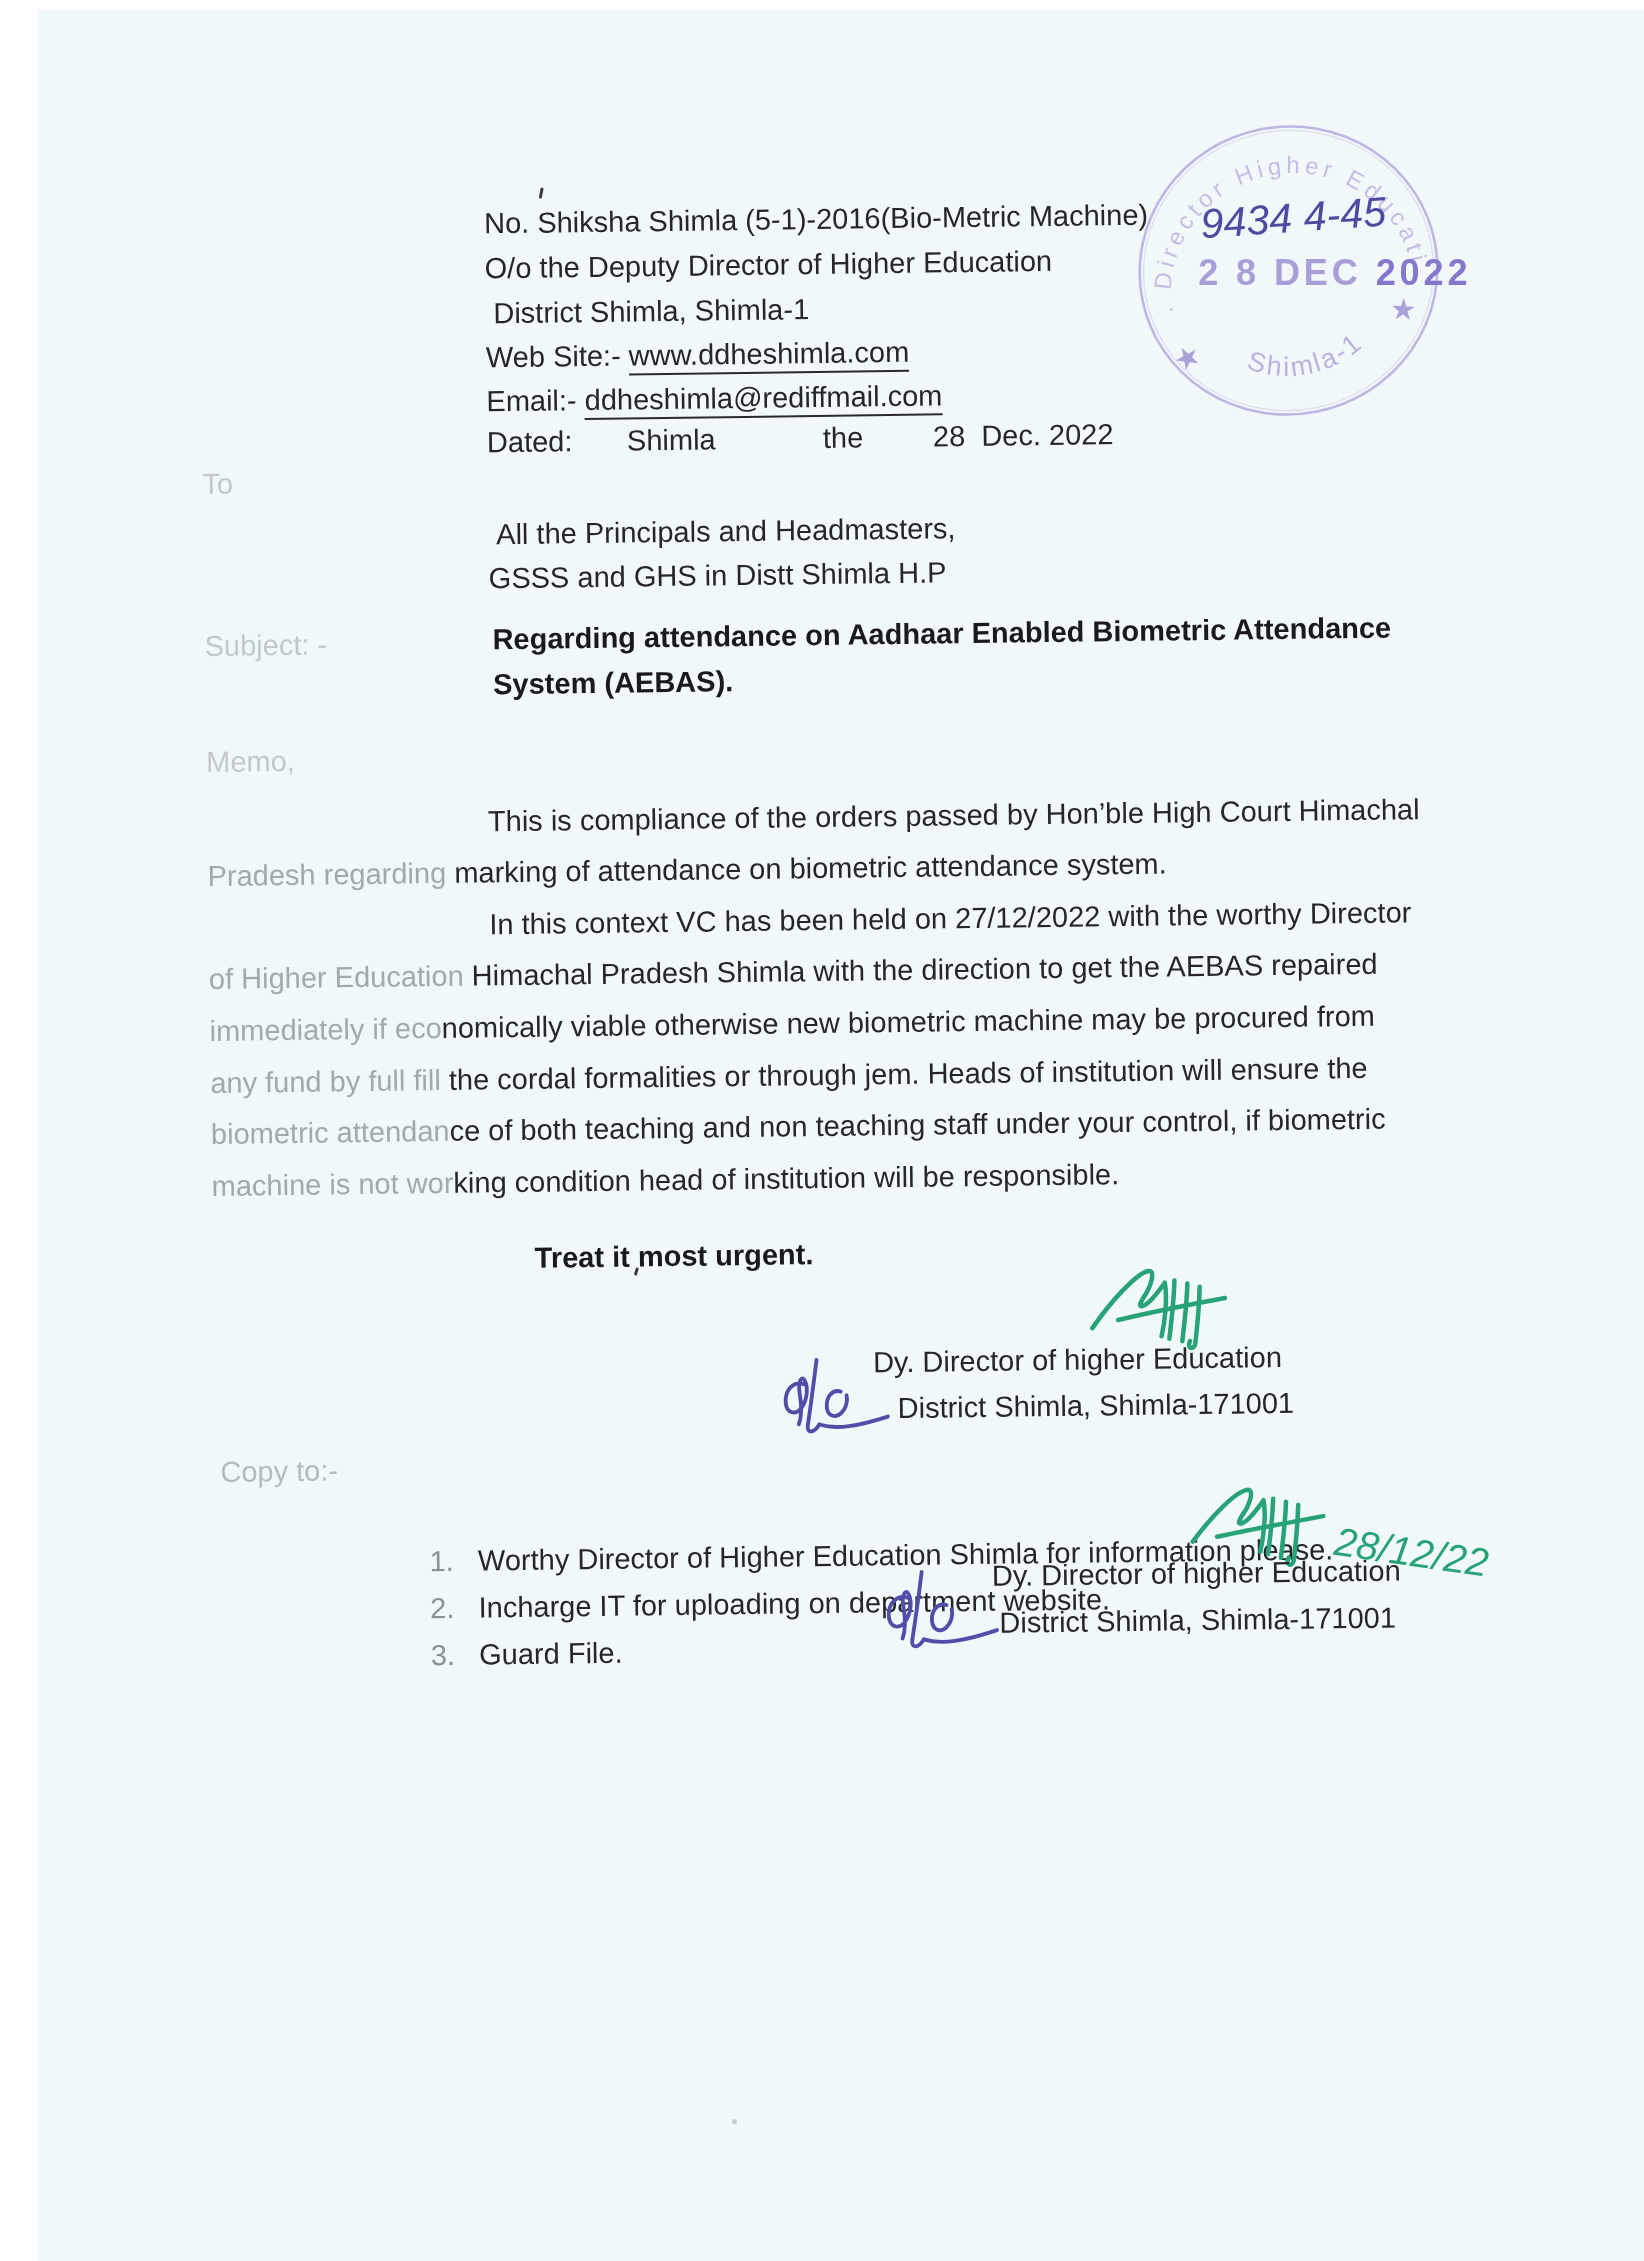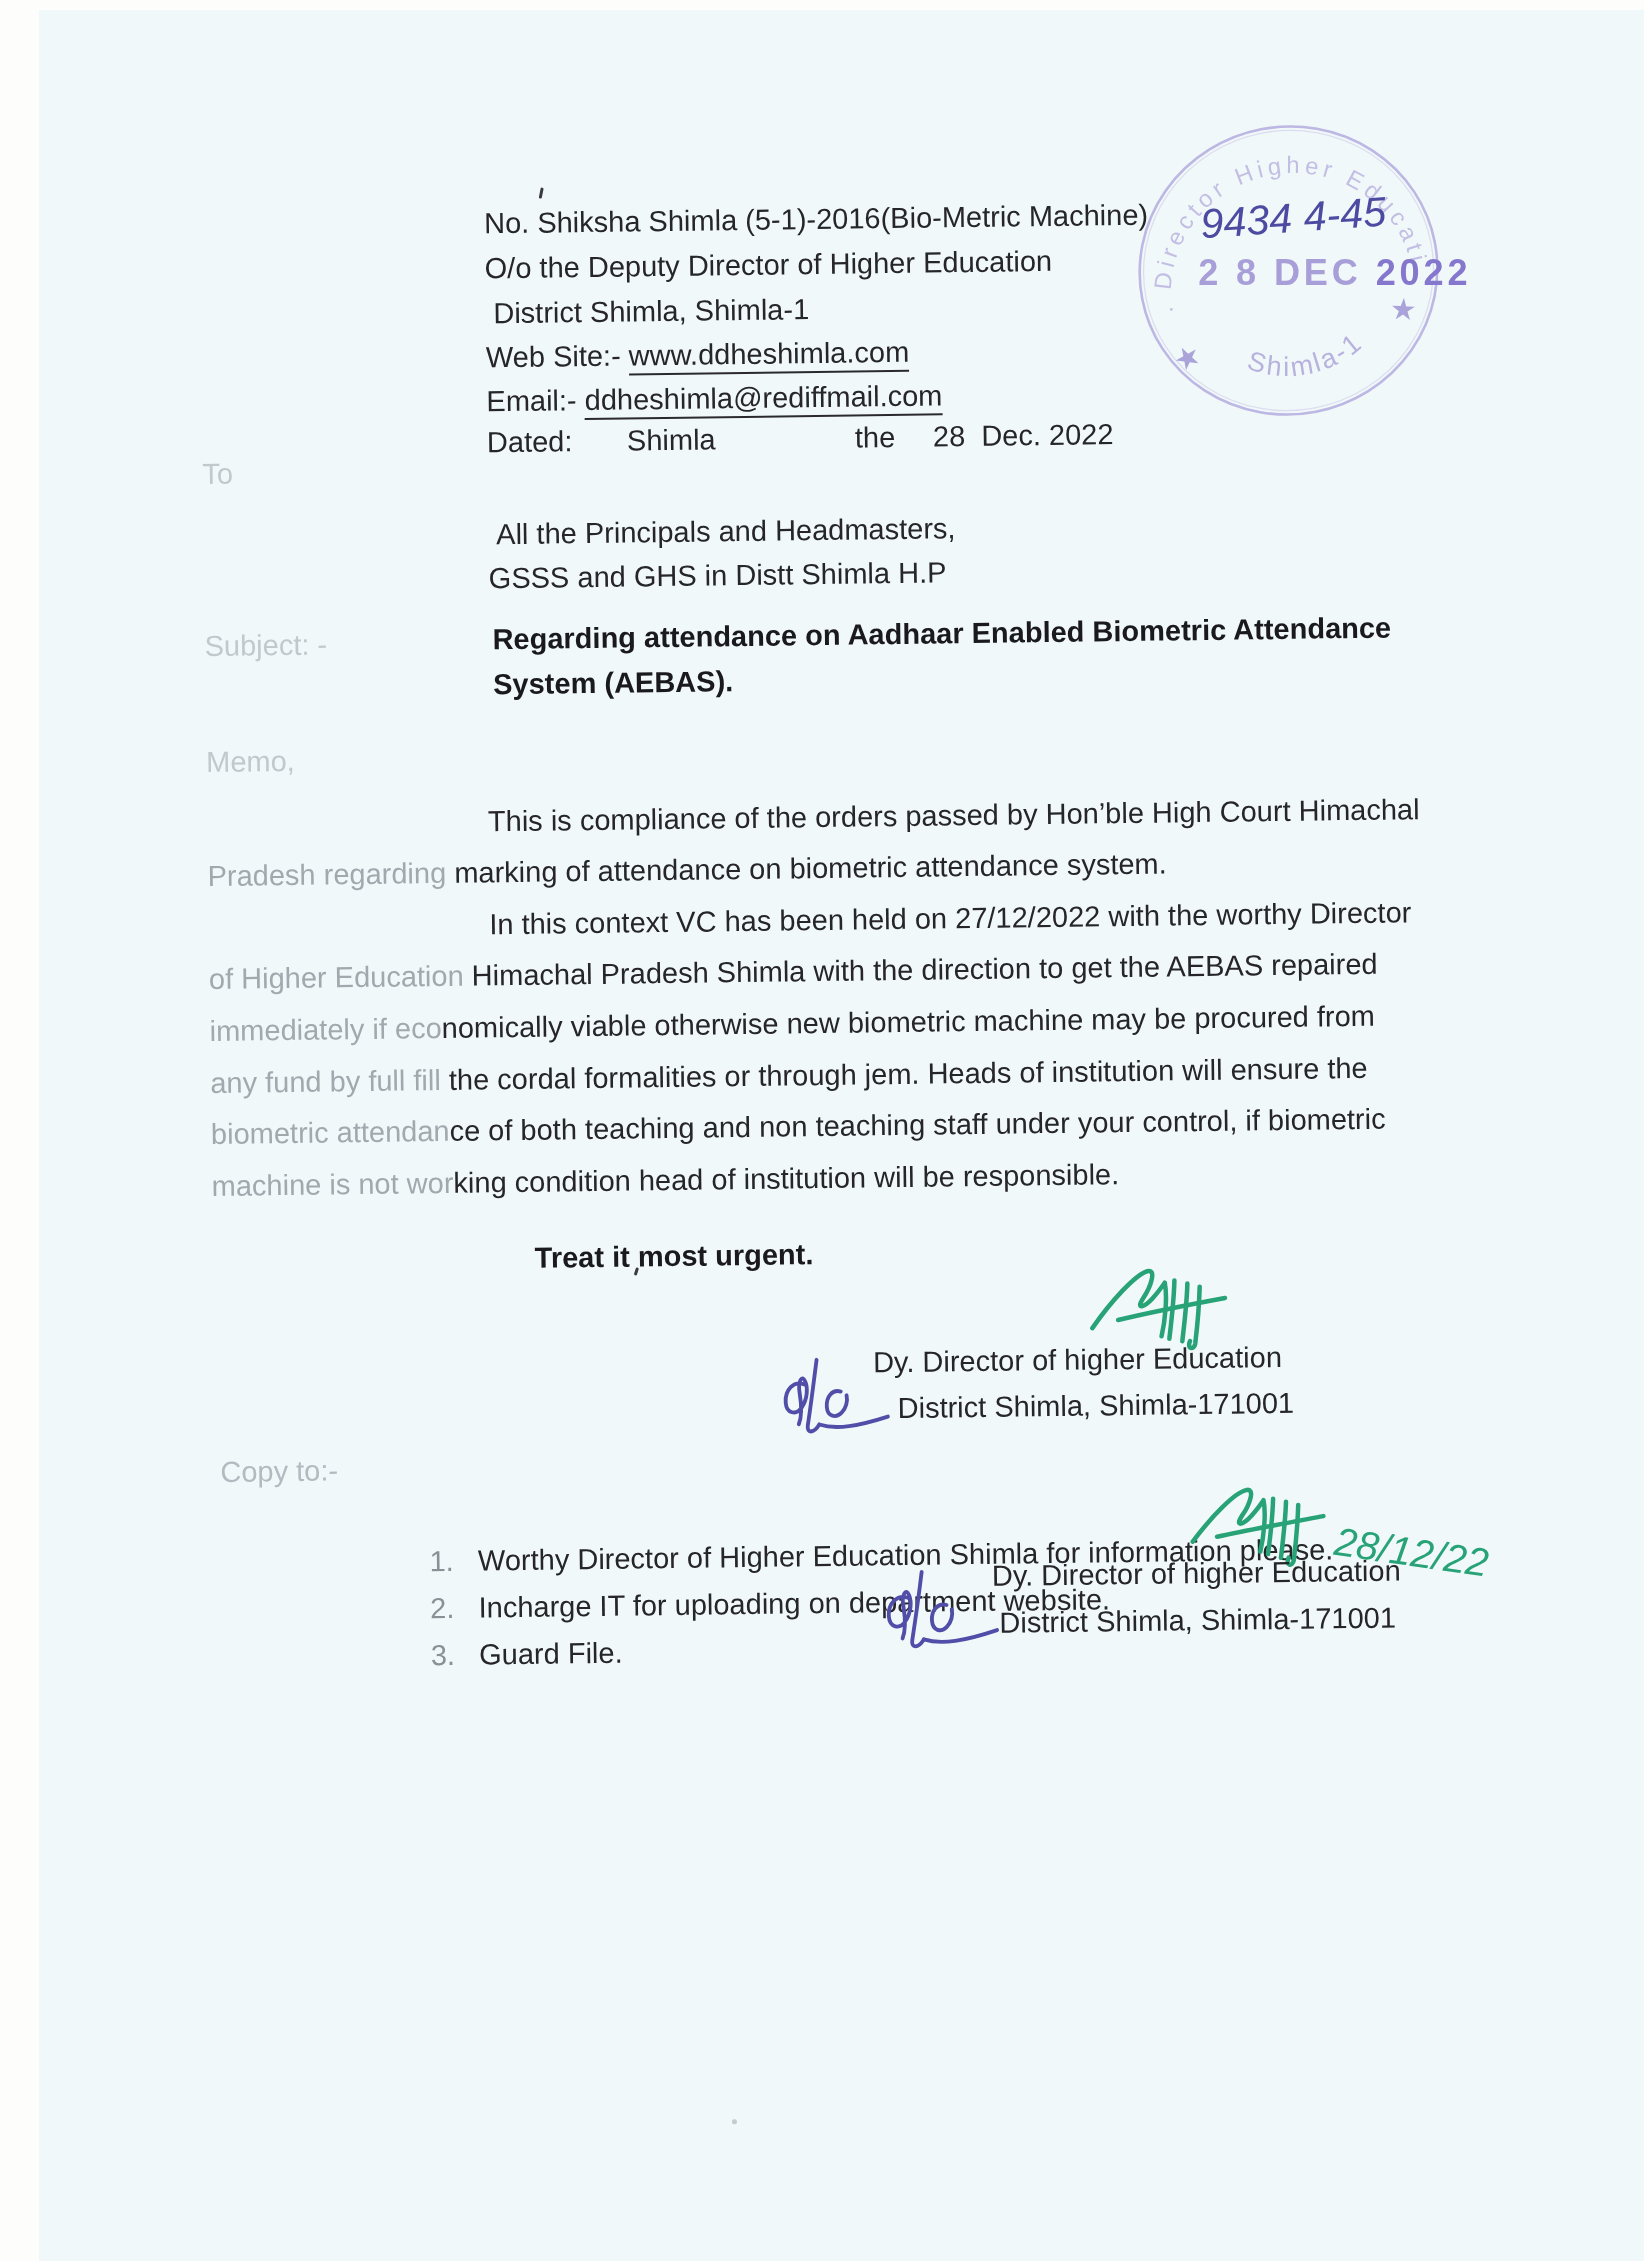--- a/index.html
+++ b/index.html
@@ -40,28 +40,28 @@
 
 <div class="tilt">
 
   <div class="abs t" style="left:496px;top:201px">No. Shiksha Shimla (5-1)-2016(Bio-Metric Machine)</div>
   <div class="abs t" style="left:496px;top:246px">O/o the Deputy Director of Higher Education</div>
   <div class="abs t" style="left:496px;top:291px"> District Shimla, Shimla-1</div>
   <div class="abs t" style="left:496px;top:335px"><span>Web Site:- </span><span class="ul">www.ddheshimla.com</span></div>
   <div class="abs t" style="left:496px;top:379px"><span>Email:- </span><span class="ul">ddheshimla@rediffmail.com</span></div>
   <div class="abs t" style="left:496px;top:420px">Dated:</div>
   <div class="abs t" style="left:636px;top:420px">Shimla</div>
-  <div class="abs t" style="left:864px;top:420px">the</div>
+  <div class="abs t" style="left:832px;top:420px">the</div>
   <div class="abs t" style="left:942px;top:420px">28  Dec. 2022</div>
 
   <div class="mark" style="left:552px;top:184px;width:3.2px;height:11px;transform:rotate(12deg)"></div>
   <div class="mark" style="left:633px;top:1265px;width:3.2px;height:8.4px;transform:rotate(18deg)"></div>
   <div class="speck" style="left:719px;top:2118px;width:4.5px;height:4.5px"></div>
 
-  <div class="abs t label-gray" style="left:211px;top:448px">To</div>
+  <div class="abs t label-gray" style="left:211px;top:458px">To</div>
   <div class="abs t" style="left:504px;top:512px">All the Principals and Headmasters,</div>
   <div class="abs t" style="left:496px;top:556px">GSSS and GHS in Distt Shimla H.P</div>
 
   <div class="abs t label-gray" style="left:211px;top:620px">Subject: -</div>
   <div class="abs t bold" style="left:499px;top:617px">Regarding attendance on Aadhaar Enabled Biometric Attendance</div>
   <div class="abs t bold" style="left:499px;top:662px">System (AEBAS).</div>
 
   <div class="abs t label-gray" style="left:211px;top:736px">Memo,</div>
 
   <div class="abs t" style="left:492px;top:799px"><span class="faded"></span><span>This is compliance of the orders passed by Hon’ble High Court Himachal</span></div>

